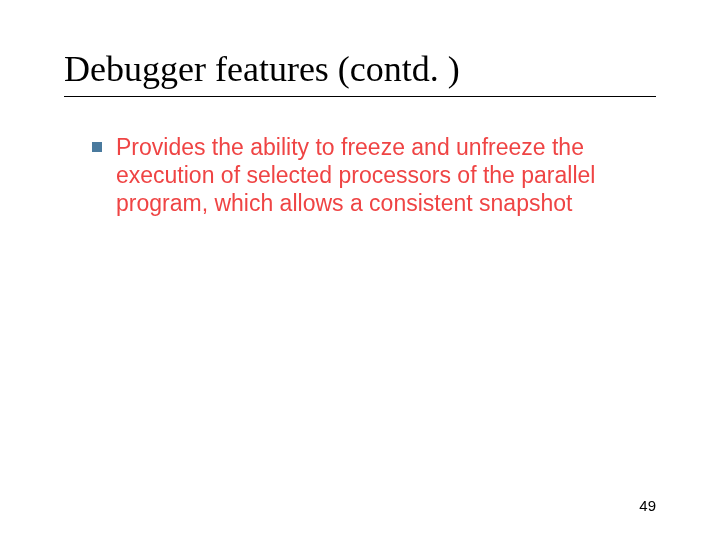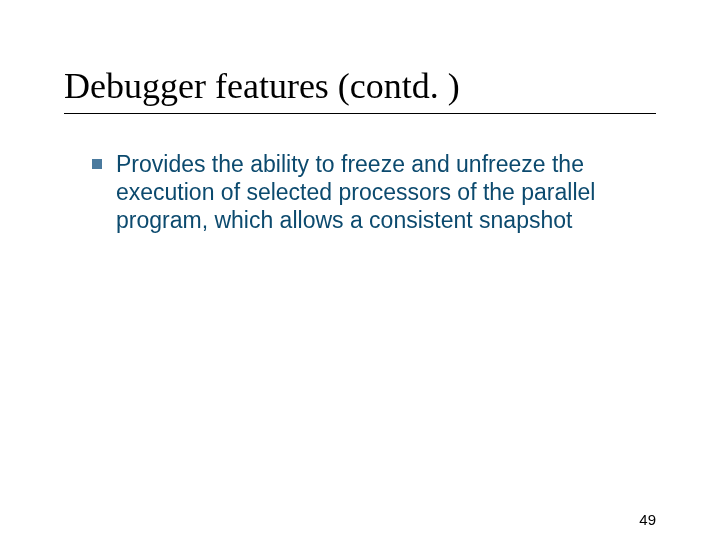--- a/index.html
+++ b/index.html
@@ -5,21 +5,21 @@
   * { margin: 0; padding: 0; box-sizing: border-box; }
   html, body { width: 720px; height: 540px; }
   body {
     background: #ffffff;
     font-family: Arial, Helvetica, sans-serif;
     position: relative;
   }
   .slide {
     width: 720px;
     height: 540px;
-    padding: 65px 64px 40px 64px;
+    padding: 48px 64px 40px 64px;
     position: relative;
   }
   .title {
     font-family: "Times New Roman", Times, serif;
     font-size: 36px;
     font-weight: 400;
     color: #000;
     margin-bottom: 6px;
   }
   .rule {
@@ -28,35 +28,35 @@
     margin-bottom: 36px;
   }
   .bullets {
     list-style: none;
     padding-left: 28px;
   }
   .bullets li {
     position: relative;
     font-size: 23px;
     line-height: 1.22;
-    color: #0c4a6e;
+    color: #ef4444;
     margin-bottom: 6px;
     padding-left: 24px;
   }
   .bullet-marker {
     position: absolute;
     left: 0;
     top: 9px;
     width: 10px;
     height: 10px;
     background: #4a7a9e;
   }
   .page-num {
     position: absolute;
-    bottom: 12px;
+    bottom: 26px;
     right: 64px;
     font-size: 15px;
     color: #000;
   }
 </style>
 </head>
 <body>
 
 <div class="slide">
   <h1 class="title">Debugger features (contd. )</h1>

